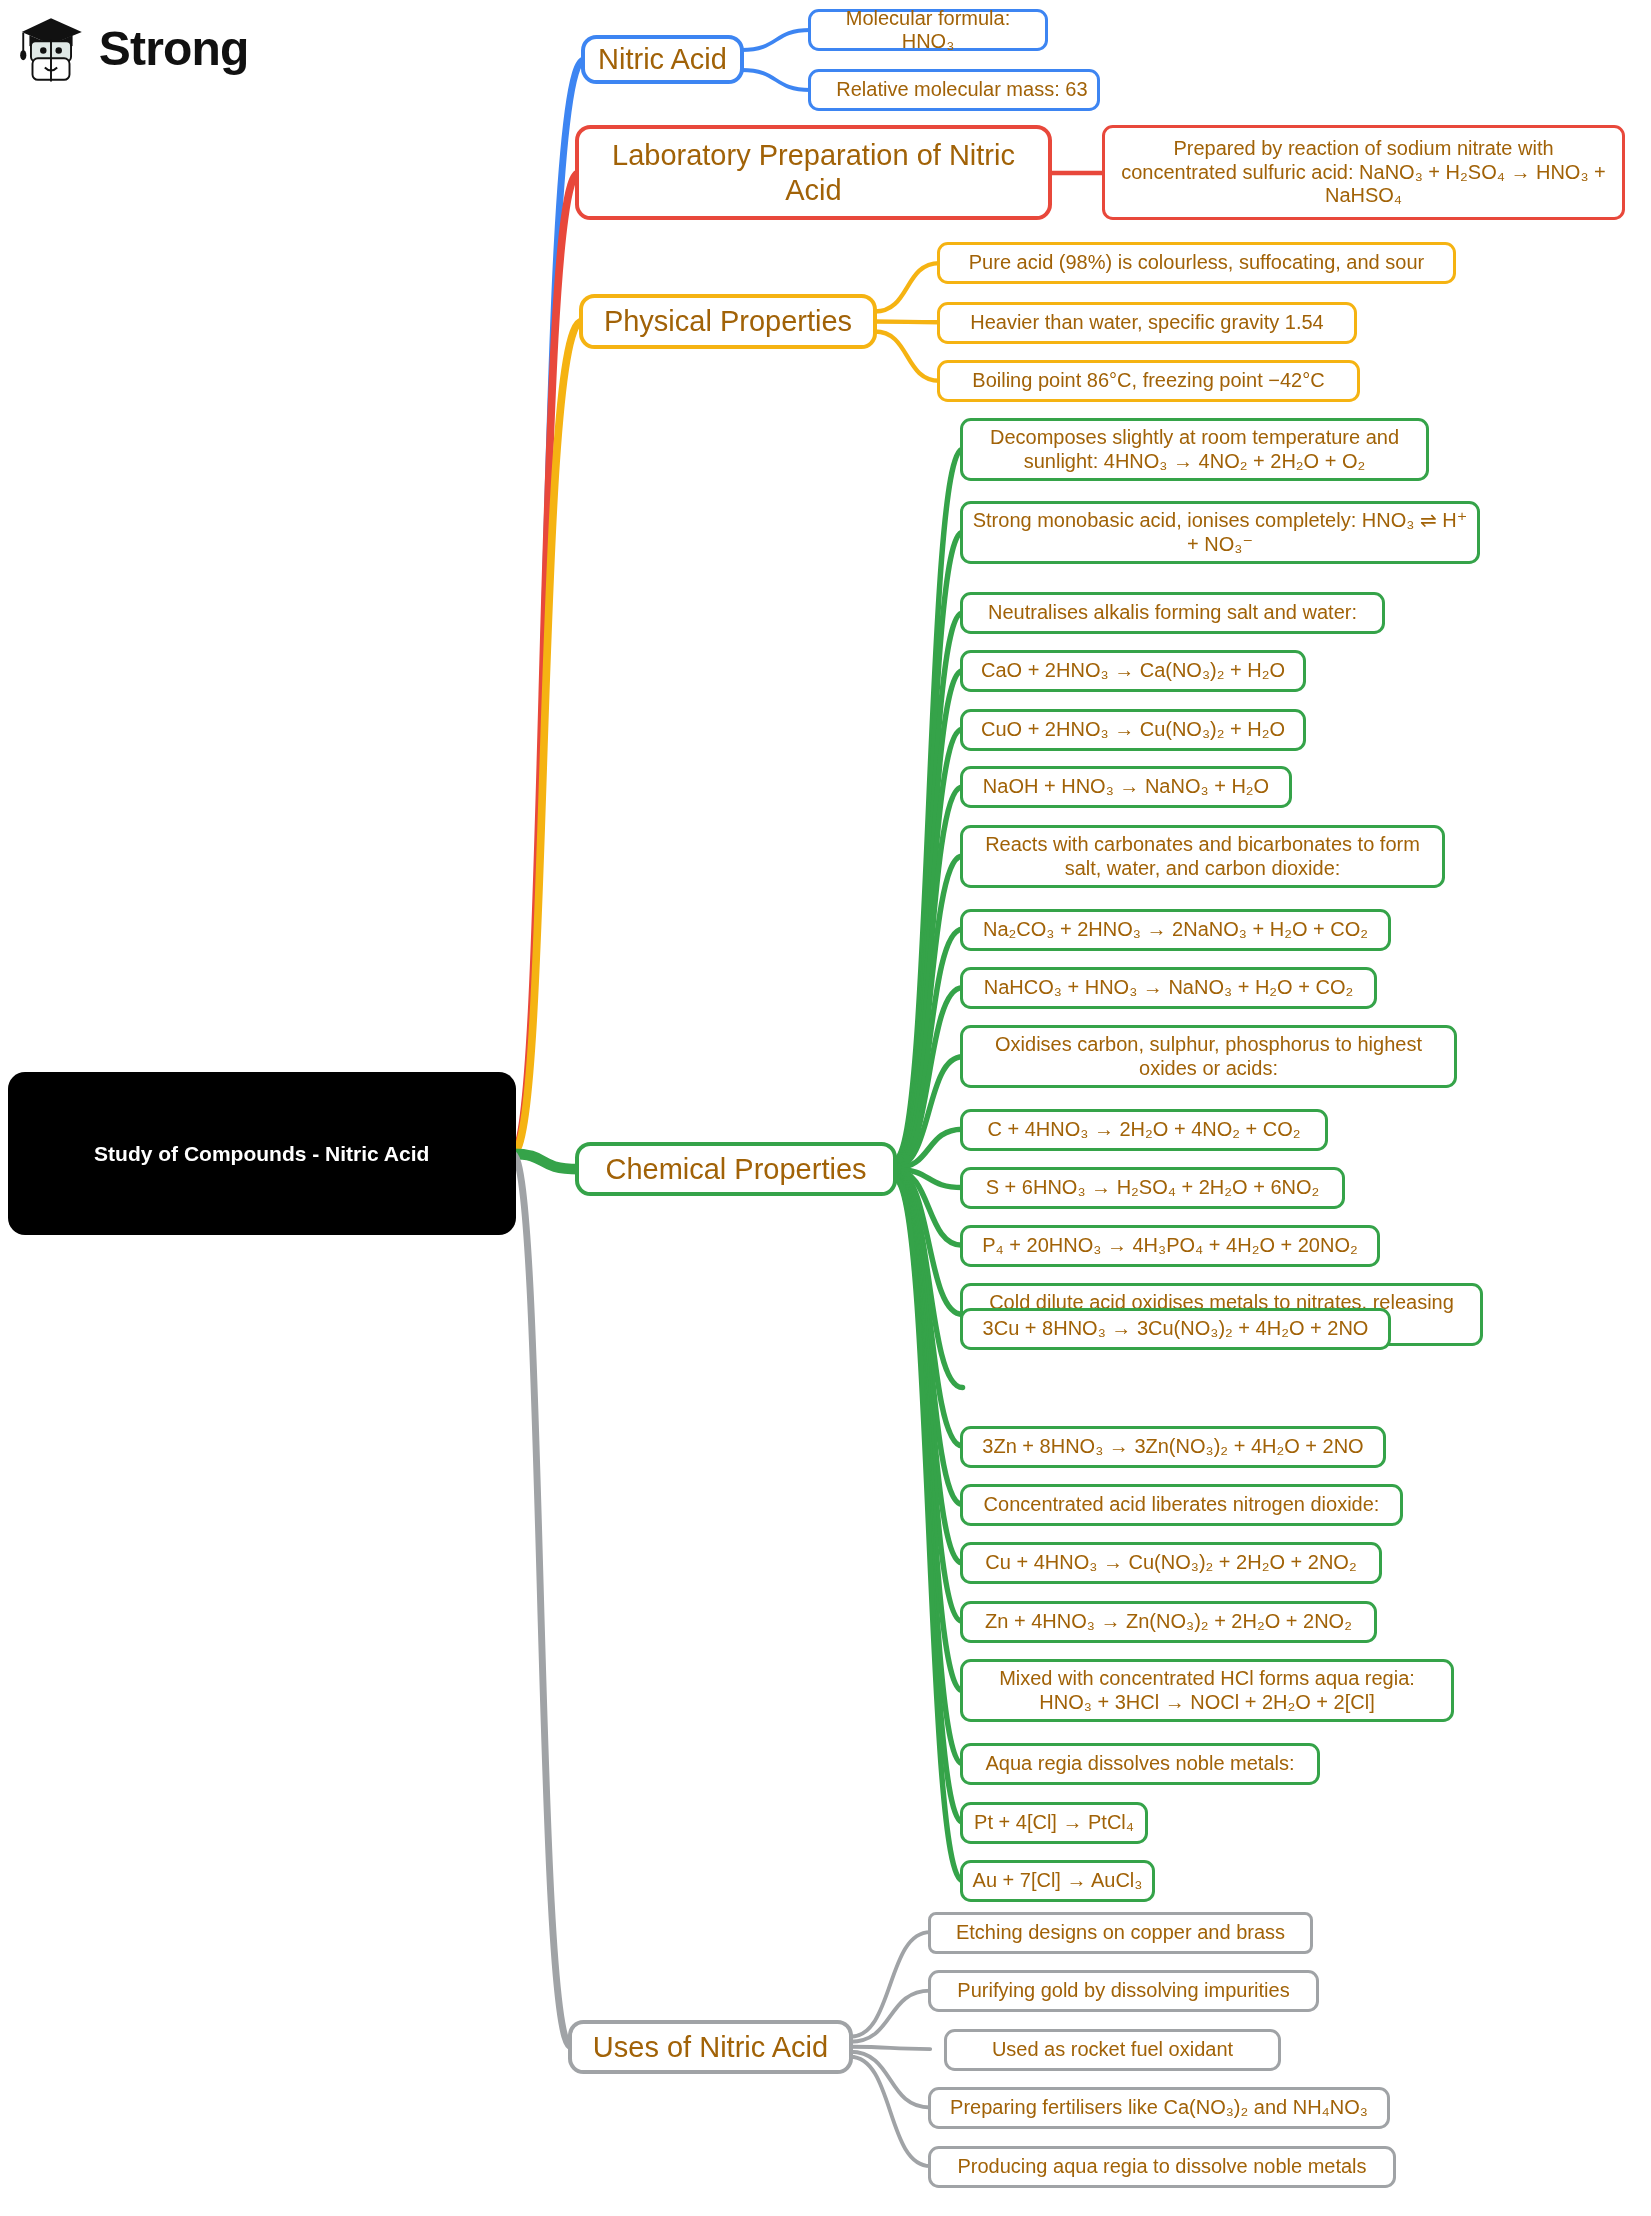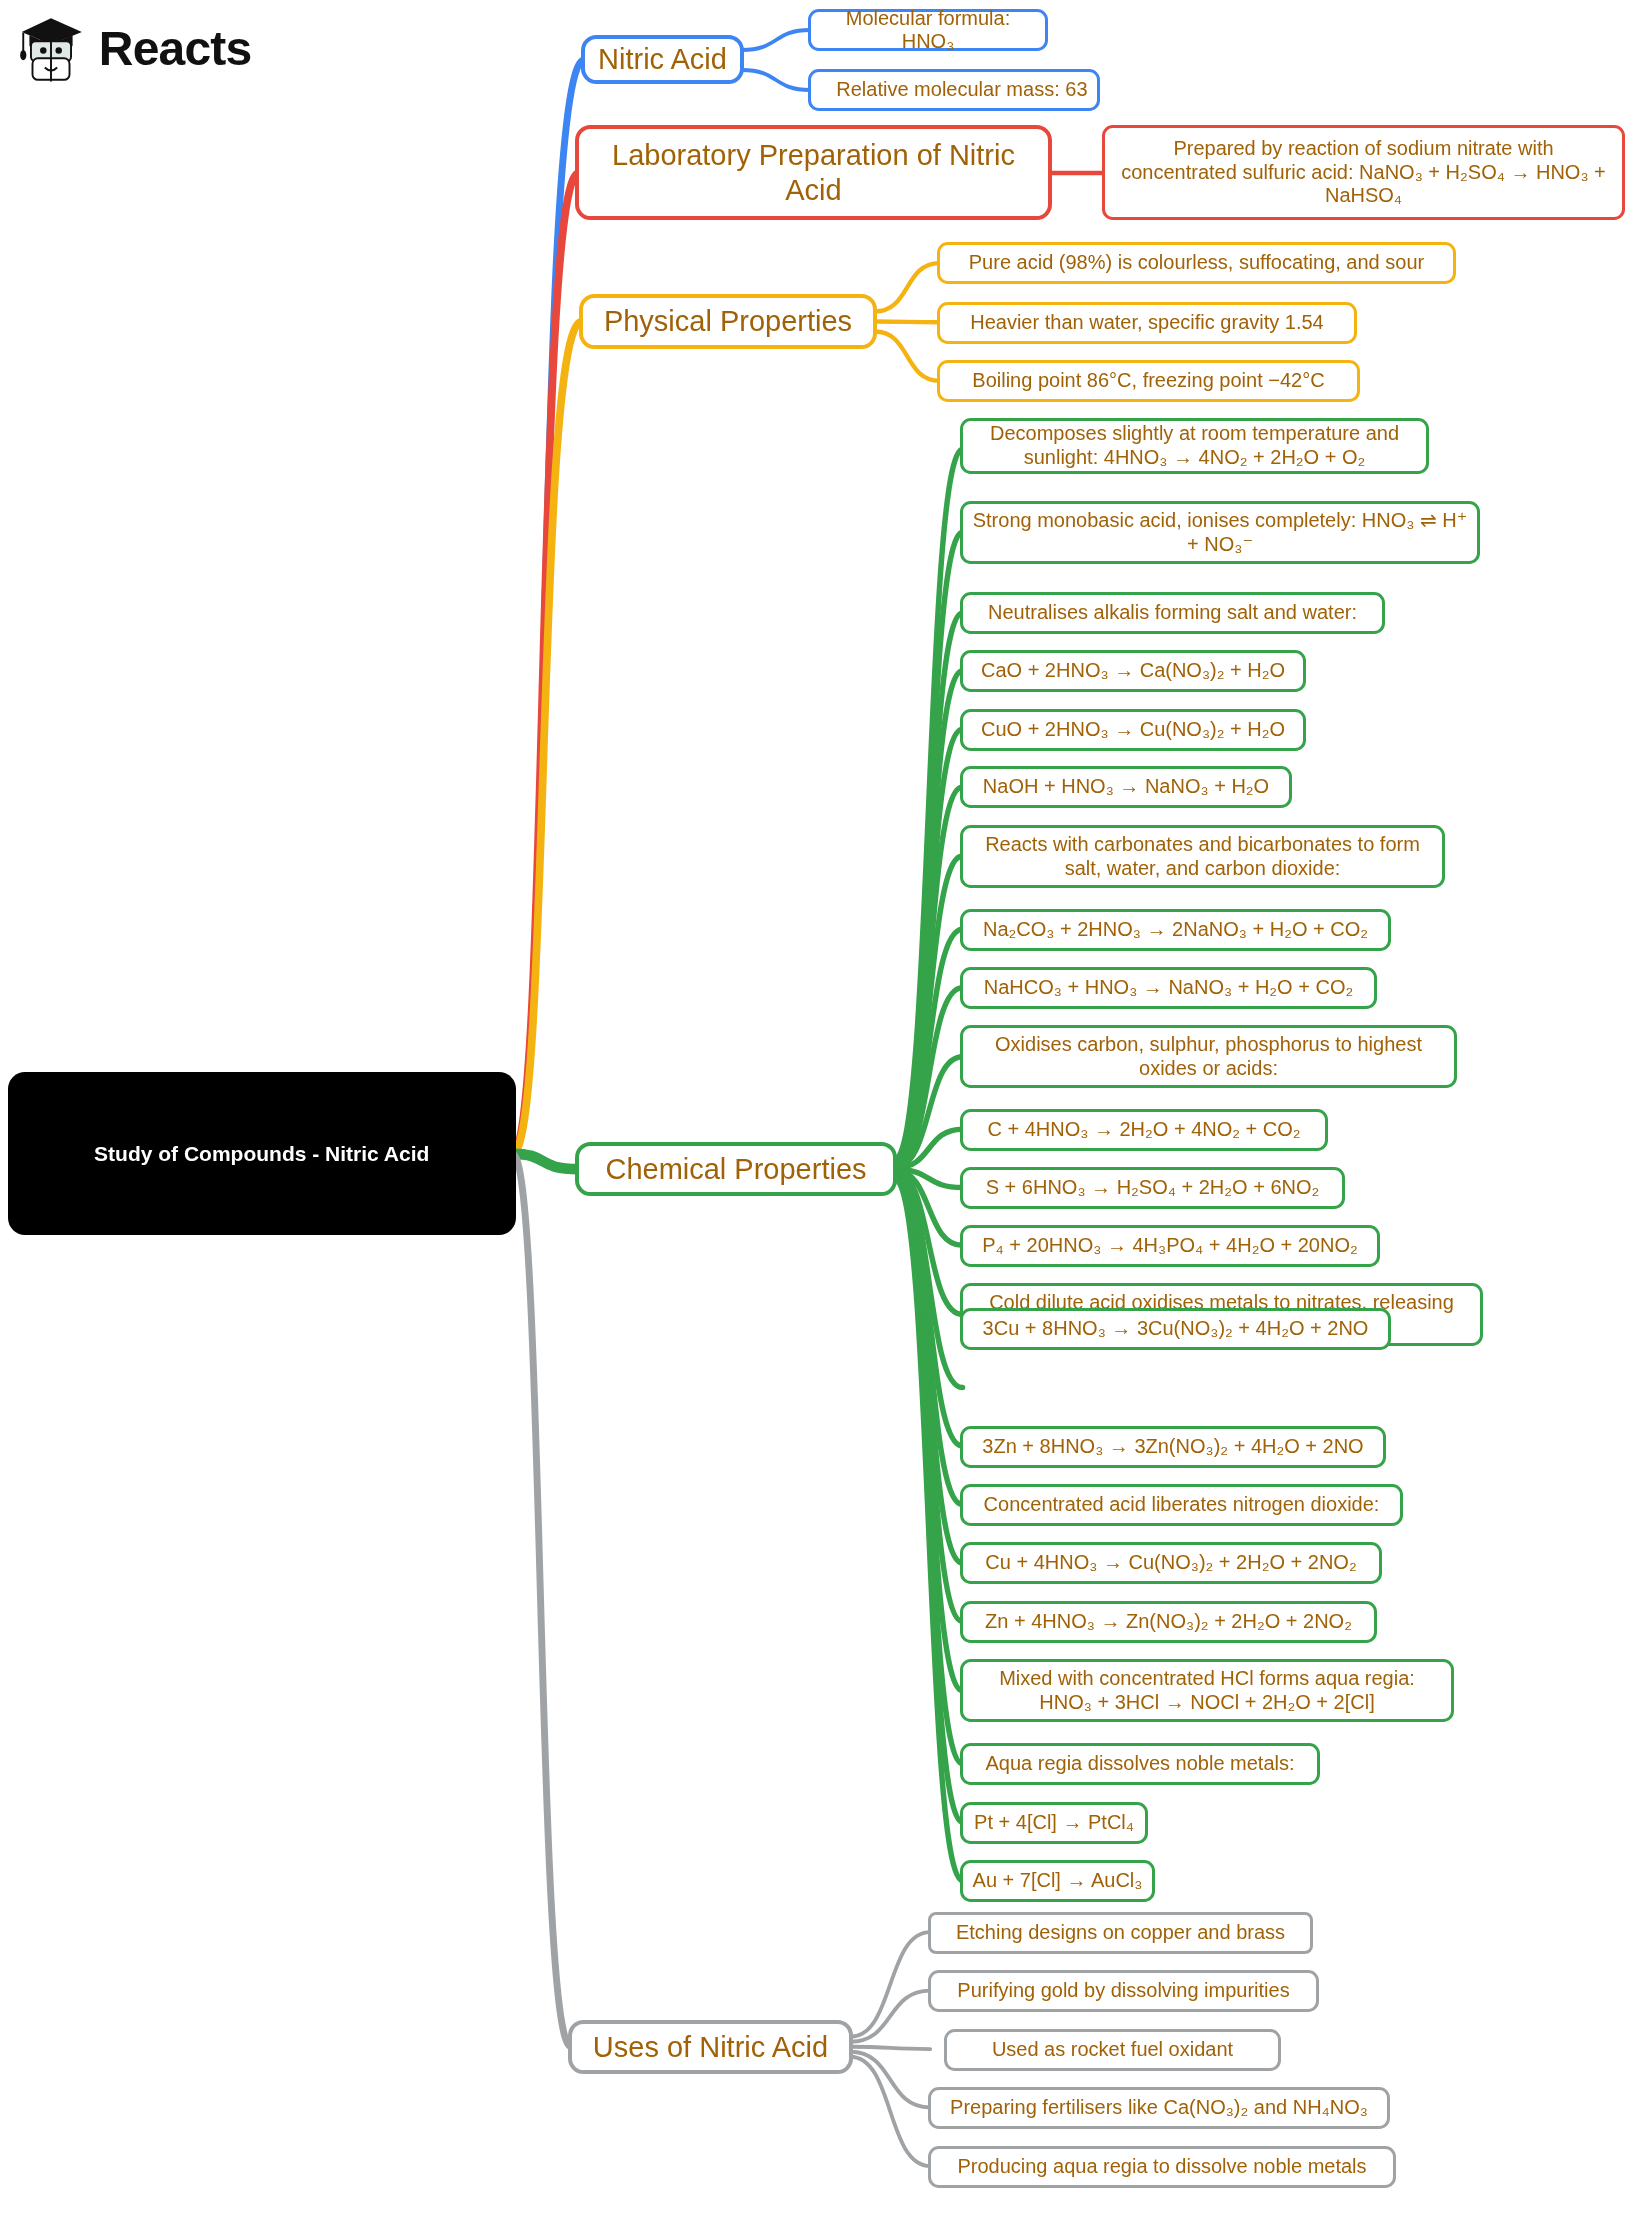--- a/index.html
+++ b/index.html
@@ -93,21 +93,21 @@
         <path d="M12 27 L12 52" stroke="#111" stroke-width="2.5" fill="none"></path>
         <ellipse cx="12" cy="56" rx="4" ry="6.5" fill="#111"></ellipse>
         <rect x="22" y="38" width="52" height="26" rx="6" fill="#dfe8e6" stroke="#111" stroke-width="2.5"></rect>
         <rect x="24" y="60" width="48" height="28" rx="7" fill="#fff" stroke="#111" stroke-width="2.5"></rect>
         <line x1="48" y1="36" x2="48" y2="90" stroke="#111" stroke-width="2.5"></line>
         <circle cx="38" cy="50" r="4.2" fill="#111"></circle>
         <circle cx="58" cy="50" r="4.2" fill="#111"></circle>
         <path d="M40 72 Q48 80 56 72" stroke="#111" stroke-width="2.5" fill="none"></path>
       </svg>
     </span>
-    <span class="wordmark">Reacts</span>
+    <span class="wordmark">Strong</span>
   </div>
 
   <div class="node root" style="left:7.7px;top:1072px;width:508px;height:163px;">
     <span class="txt">Study of Compounds - Nitric Acid</span>
   </div>
 
   <div class="node lvl1 c-blue" style="left:581px;top:35px;width:163px;height:49px;">
     <span class="txt">Nitric Acid</span>
   </div>
   <div class="node lvl2 c-blue" style="left:808px;top:9.2px;width:240px;height:42px;">
@@ -134,21 +134,21 @@
     <span class="txt">Heavier than water, specific gravity 1.54</span>
   </div>
   <div class="node lvl2 c-amber" style="left:937px;top:360px;width:423px;height:42px;">
     <span class="txt">Boiling point 86°C, freezing point −42°C</span>
   </div>
 
   <div class="node lvl1 c-green" style="left:575px;top:1142px;width:322px;height:54px;">
     <span class="txt">Chemical Properties</span>
   </div>
 
-  <div class="node lvl2 c-green" style="left:960px;top:418px;width:469px;height:56px;align-items:center;">
+  <div class="node lvl2 c-green" style="left:960px;top:418px;width:469px;height:63px;align-items:center;">
     <span class="txt">Decomposes slightly at room temperature and sunlight: 4HNO₃ → 4NO₂ + 2H₂O + O₂</span>
     </div>
   <div class="node lvl2 c-green" style="left:960px;top:501px;width:520px;height:63px;">
     <span class="txt">Strong monobasic acid, ionises completely: HNO₃ ⇌ H⁺ + NO₃⁻</span>
     </div>
   <div class="node lvl2 c-green" style="left:960px;top:592px;width:425px;height:42px;">
     <span class="txt">Neutralises alkalis forming salt and water:</span>
     </div>
   <div class="node lvl2 c-green" style="left:960px;top:650px;width:346px;height:42px;">
     <span class="txt">CaO + 2HNO₃ → Ca(NO₃)₂ + H₂O</span>

